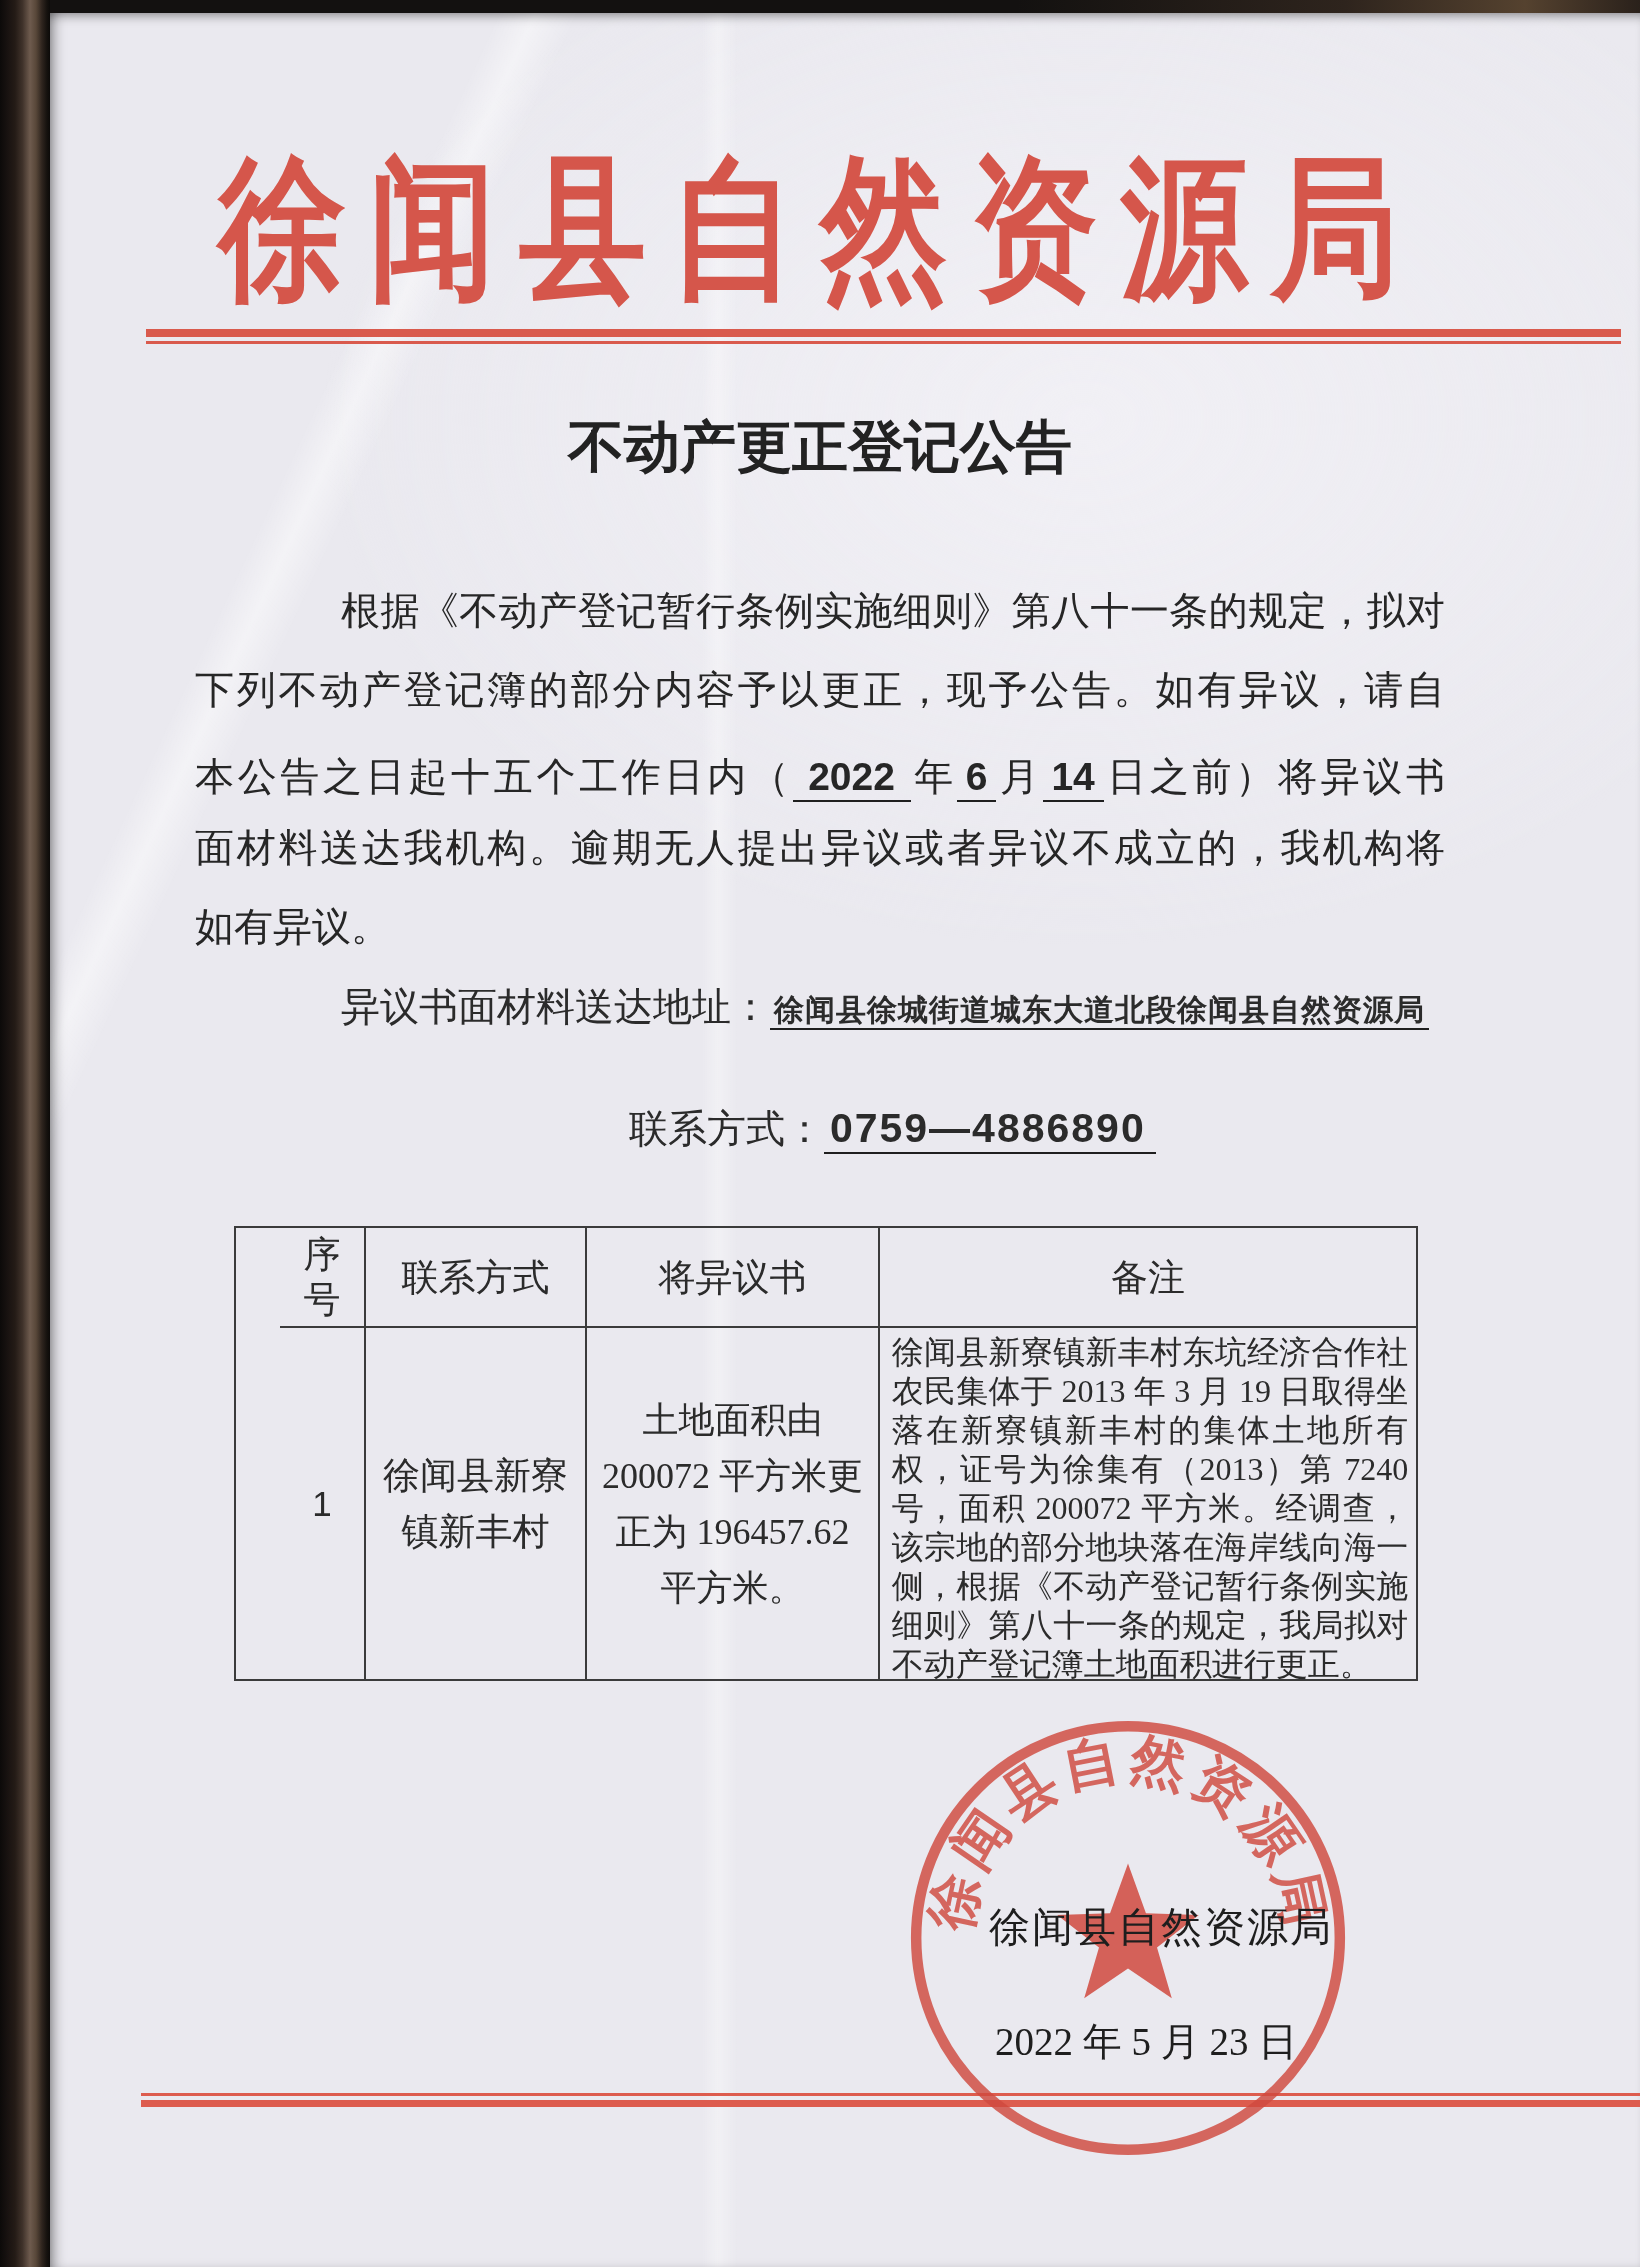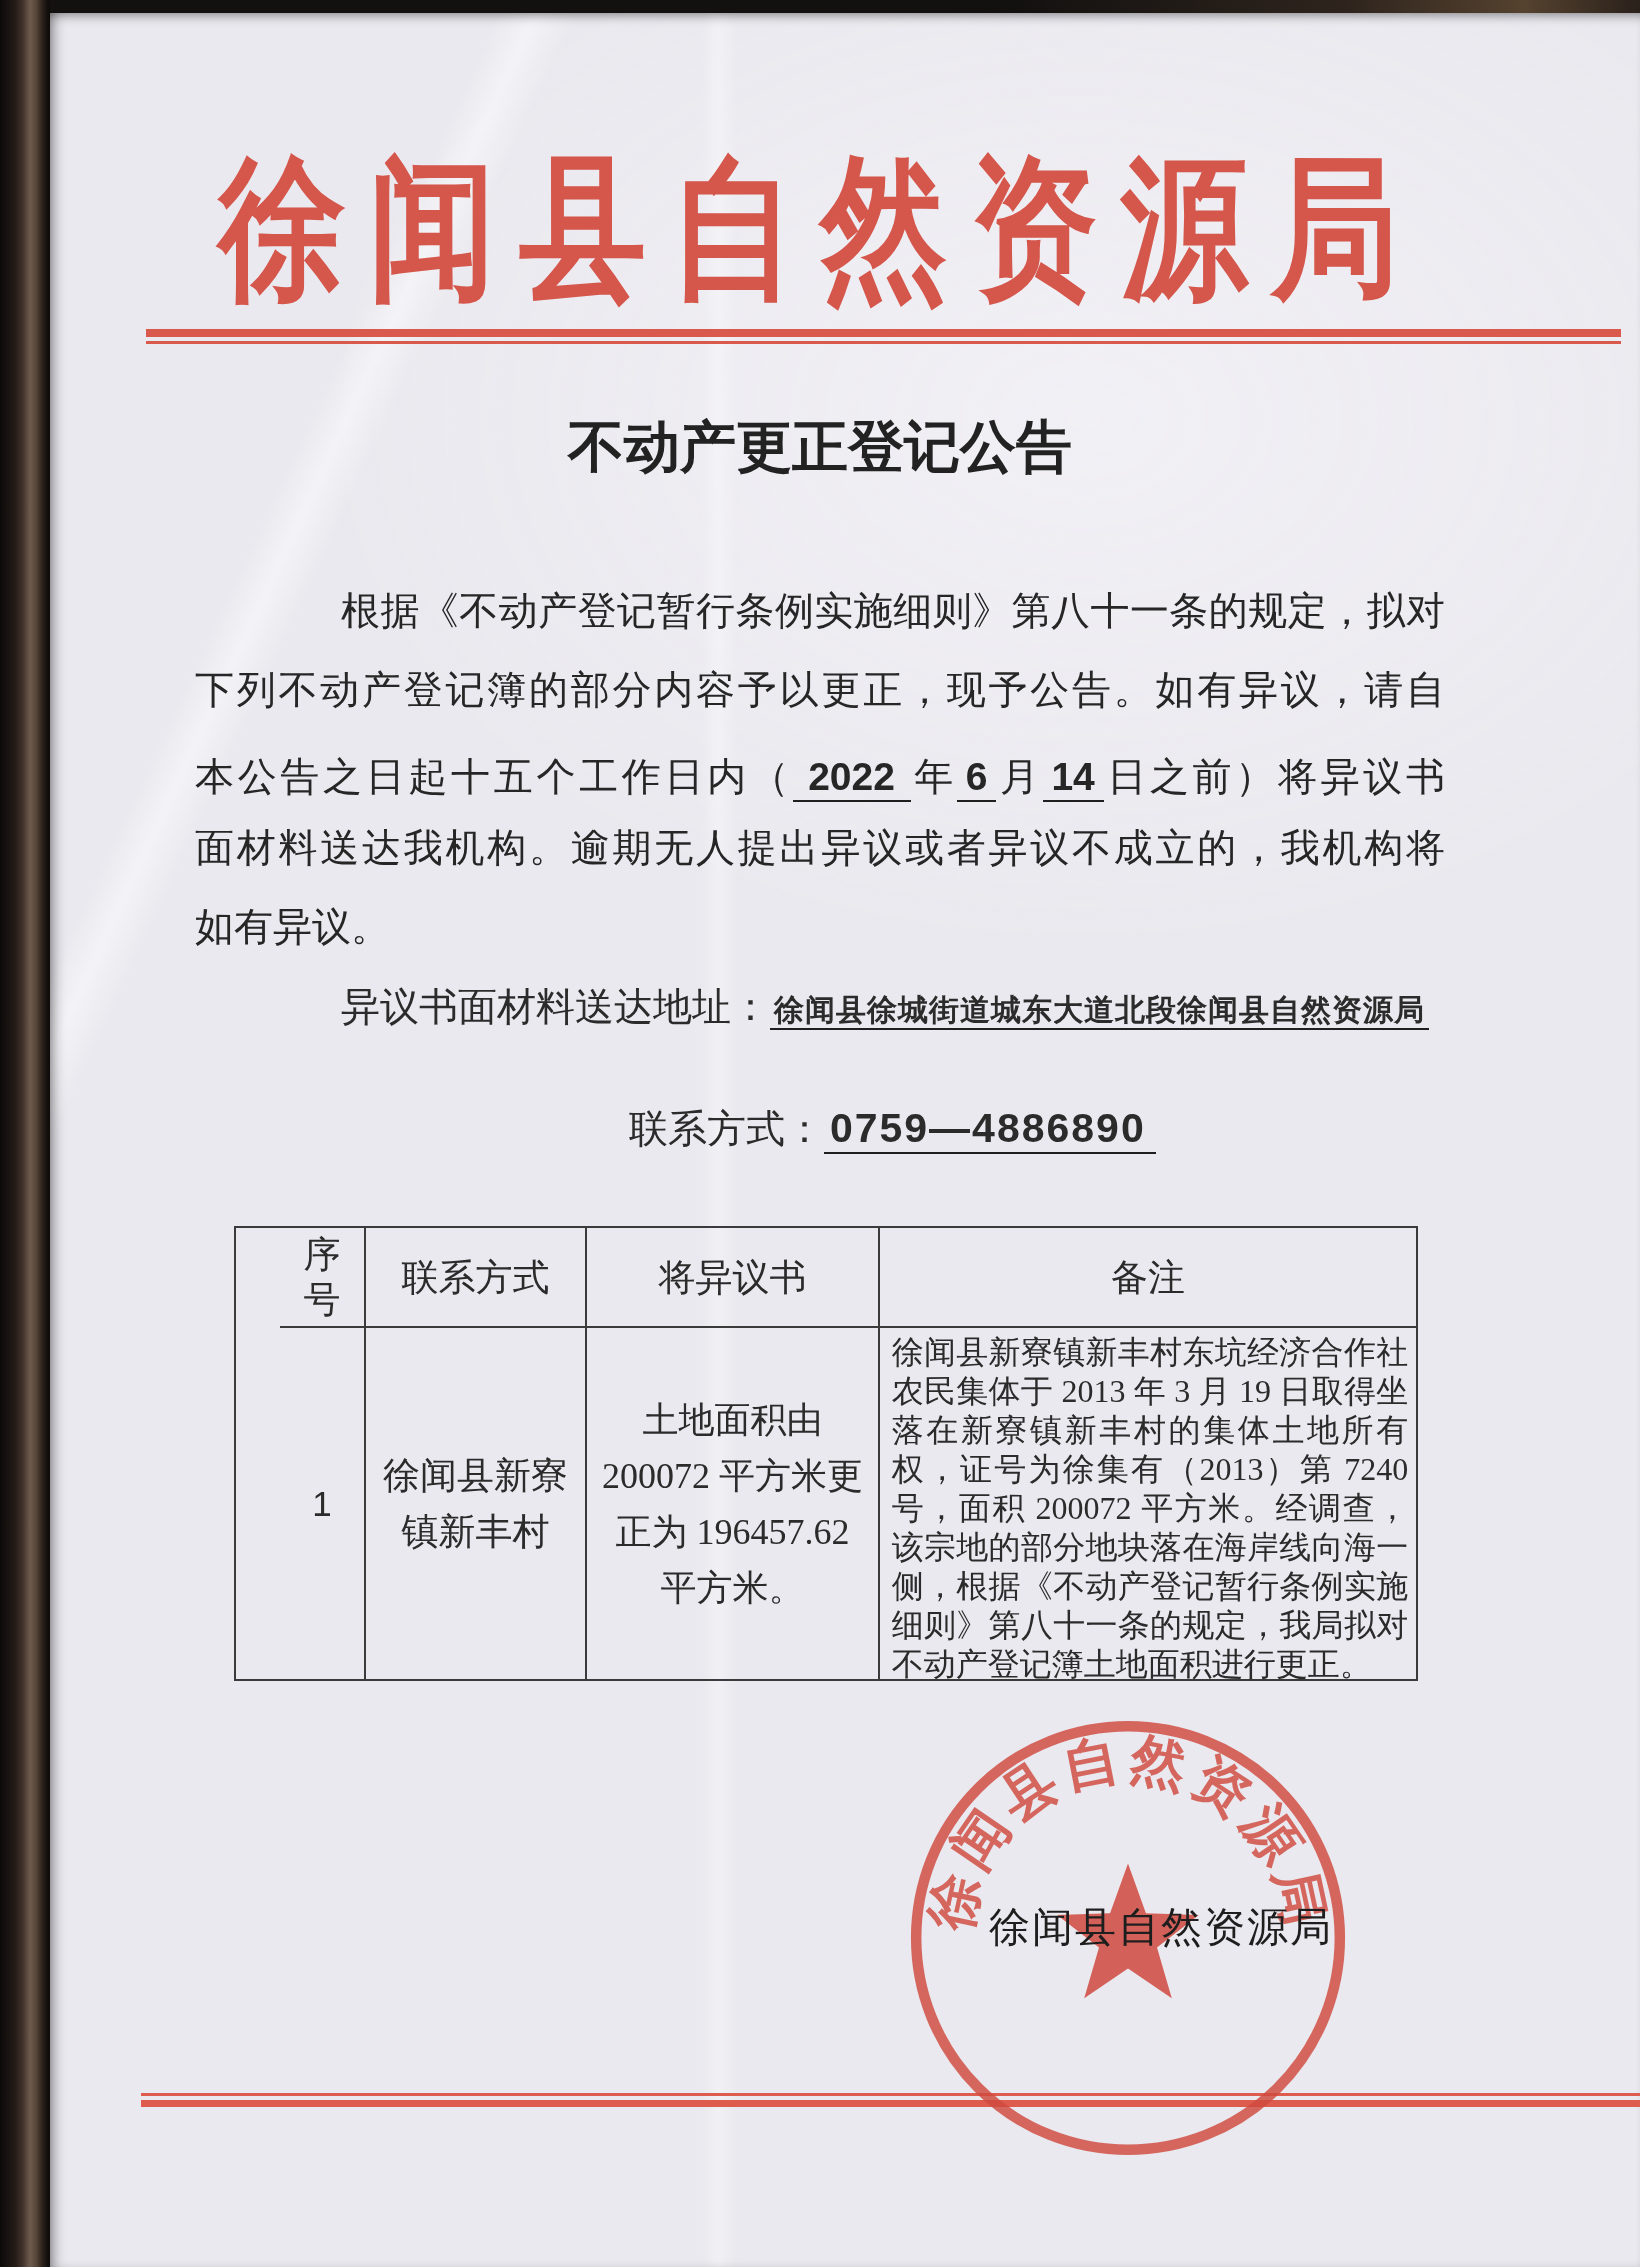--- a/index.html
+++ b/index.html
@@ -126,20 +126,21 @@
     <path fill="#d0493e" fill-opacity="0.85" d="M240,162 L258.8,214.1 L314.2,215.9 L270.4,249.9 L285.9,303.1 L240,272 L194.1,303.1 L209.6,249.9 L165.8,215.9 L221.2,214.1 Z"></path>
     <defs>
       <path id="sealArc" d="M85,296 A165,165 0 1 1 394,296" fill="none"></path>
     </defs>
     <text font-size="58" font-weight="bold" fill="#d0493e" fill-opacity="0.82" font-family="Liberation Serif, DejaVu Serif, serif" letter-spacing="6">
       <textPath href="#sealArc" startOffset="50%" text-anchor="middle">徐闻县自然资源局</textPath>
     </text>
   </svg>
 
   <div class="signature">徐闻县自然资源局</div>
+  <div class="sign-date">2022 年 5 月 23 日</div>
 
   <div class="footer-rule">
     <div class="thin"></div>
     <div class="gap"></div>
     <div class="thick"></div>
   </div>
 </div>
 
 
 </body></html>

